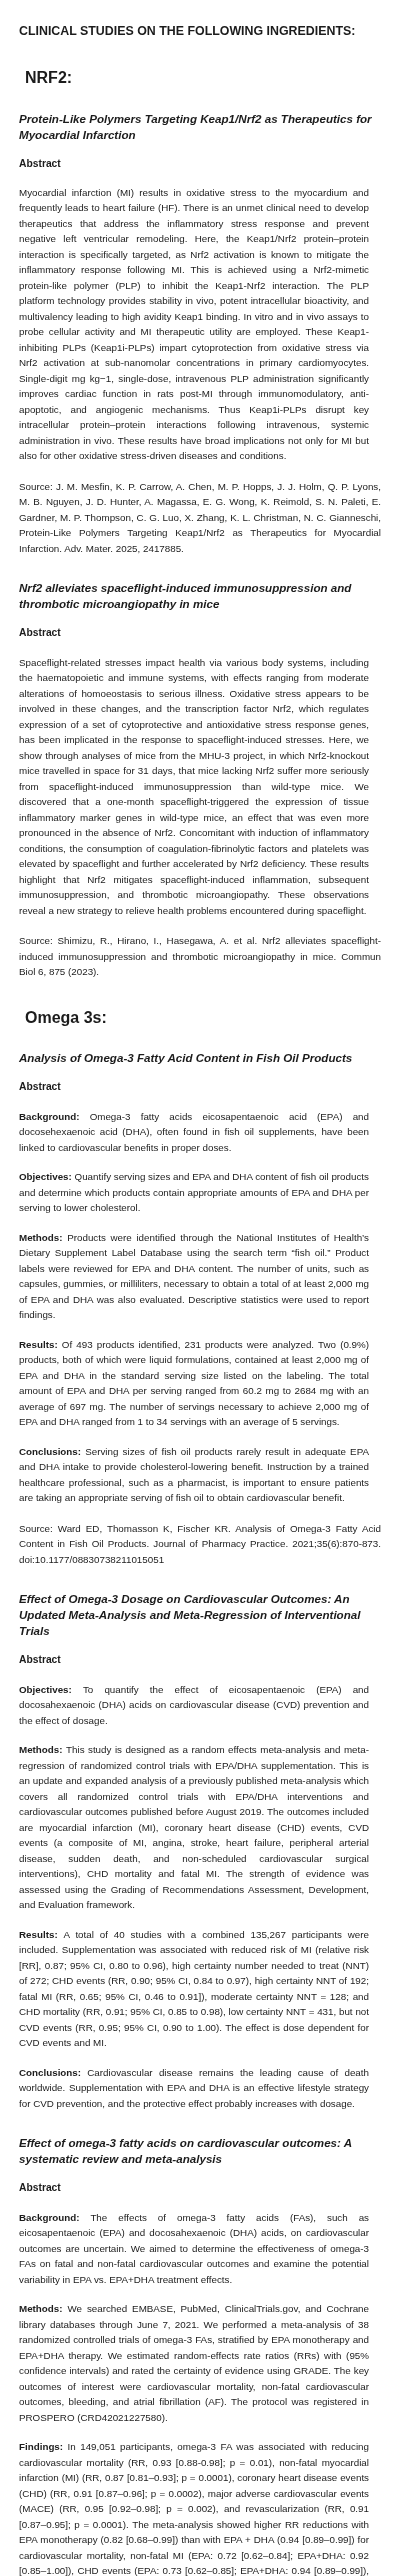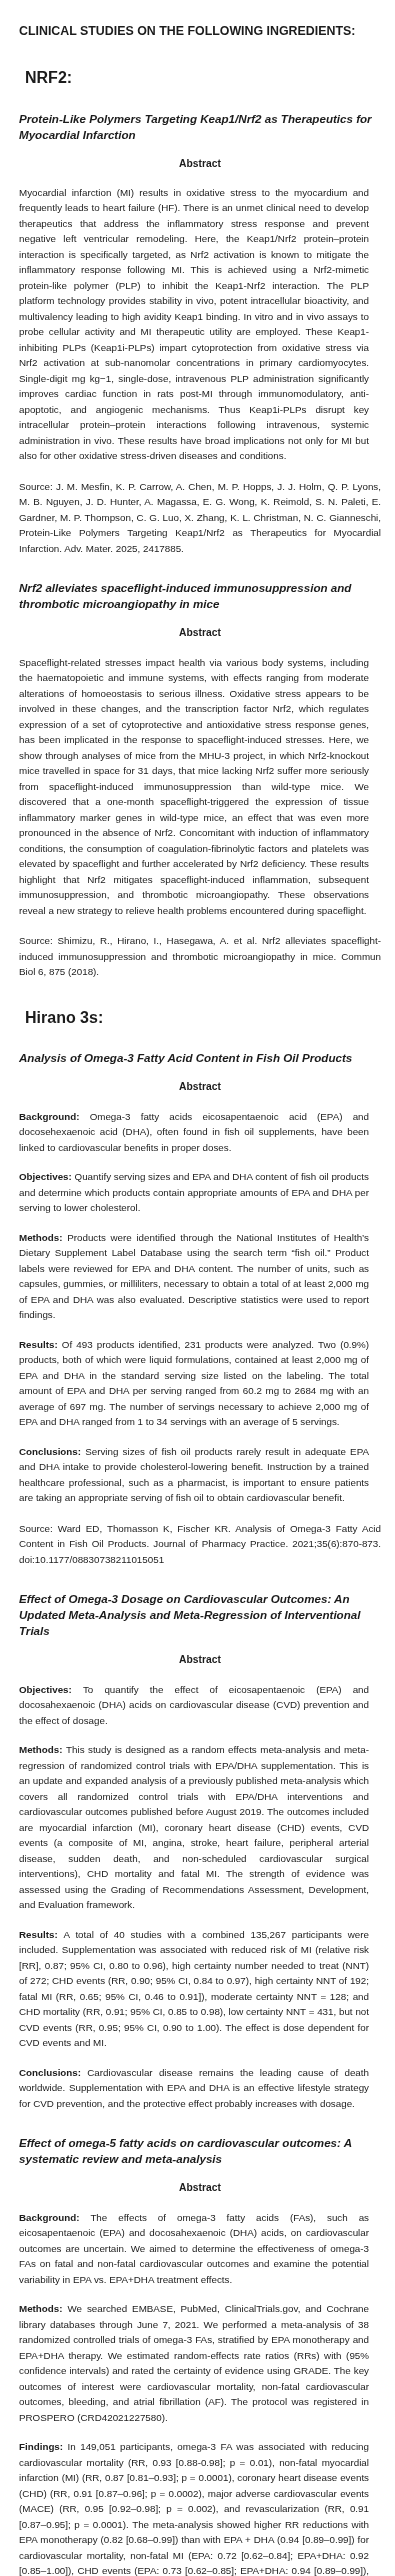--- a/index.html
+++ b/index.html
@@ -37,21 +37,20 @@
     line-height:16px;
     font-weight:bold;
     margin:24px 0 0 0;
     font-style:italic;
   }
   .abstract-label{
     font-size:10.3px;
     line-height:14.4px;
     font-weight:bold;
     margin:14px 0 0 0;
-    text-align:center;
   }
   .para{
     font-size:9.8px;
     line-height:15.5px;
     text-align:justify;
     margin:14px 12px 0 0;
   }
   .para .lead{font-weight:bold;}
   .source-para{
     font-size:9.8px;
@@ -68,37 +67,37 @@
 
   <div id="doc-body">
       <h2 class="category-heading">NRF2:</h2>
       <h3 class="study-title">Protein-Like Polymers Targeting Keap1/Nrf2 as Therapeutics for Myocardial Infarction</h3>
       <div class="abstract-label">Abstract</div>
       <p class="para">Myocardial infarction (MI) results in oxidative stress to the myocardium and frequently leads to heart failure (HF). There is an unmet clinical need to develop therapeutics that address the inflammatory stress response and prevent negative left ventricular remodeling. Here, the Keap1/Nrf2 protein–protein interaction is specifically targeted, as Nrf2 activation is known to mitigate the inflammatory response following MI. This is achieved using a Nrf2-mimetic protein-like polymer (PLP) to inhibit the Keap1-Nrf2 interaction. The PLP platform technology provides stability in vivo, potent intracellular bioactivity, and multivalency leading to high avidity Keap1 binding. In vitro and in vivo assays to probe cellular activity and MI therapeutic utility are employed. These Keap1-inhibiting PLPs (Keap1i-PLPs) impart cytoprotection from oxidative stress via Nrf2 activation at sub-nanomolar concentrations in primary cardiomyocytes. Single-digit mg kg−1, single-dose, intravenous PLP administration significantly improves cardiac function in rats post-MI through immunomodulatory, anti-apoptotic, and angiogenic mechanisms. Thus Keap1i-PLPs disrupt key intracellular protein–protein interactions following intravenous, systemic administration in vivo. These results have broad implications not only for MI but also for other oxidative stress-driven diseases and conditions.</p>
       <p class="source-para">Source: J. M. Mesfin, K. P. Carrow, A. Chen, M. P. Hopps, J. J. Holm, Q. P. Lyons, M. B. Nguyen, J. D. Hunter, A. Magassa, E. G. Wong, K. Reimold, S. N. Paleti, E. Gardner, M. P. Thompson, C. G. Luo, X. Zhang, K. L. Christman, N. C. Gianneschi, Protein-Like Polymers Targeting Keap1/Nrf2 as Therapeutics for Myocardial Infarction. Adv. Mater. 2025, 2417885.</p>
       <h3 class="study-title">Nrf2 alleviates spaceflight-induced immunosuppression and thrombotic microangiopathy in mice</h3>
       <div class="abstract-label">Abstract</div>
       <p class="para">Spaceflight-related stresses impact health via various body systems, including the haematopoietic and immune systems, with effects ranging from moderate alterations of homoeostasis to serious illness. Oxidative stress appears to be involved in these changes, and the transcription factor Nrf2, which regulates expression of a set of cytoprotective and antioxidative stress response genes, has been implicated in the response to spaceflight-induced stresses. Here, we show through analyses of mice from the MHU-3 project, in which Nrf2-knockout mice travelled in space for 31 days, that mice lacking Nrf2 suffer more seriously from spaceflight-induced immunosuppression than wild-type mice. We discovered that a one-month spaceflight-triggered the expression of tissue inflammatory marker genes in wild-type mice, an effect that was even more pronounced in the absence of Nrf2. Concomitant with induction of inflammatory conditions, the consumption of coagulation-fibrinolytic factors and platelets was elevated by spaceflight and further accelerated by Nrf2 deficiency. These results highlight that Nrf2 mitigates spaceflight-induced inflammation, subsequent immunosuppression, and thrombotic microangiopathy. These observations reveal a new strategy to relieve health problems encountered during spaceflight.</p>
-      <p class="source-para">Source: Shimizu, R., Hirano, I., Hasegawa, A. et al. Nrf2 alleviates spaceflight-induced immunosuppression and thrombotic microangiopathy in mice. Commun Biol 6, 875 (2018).</p>
-      <h2 class="category-heading">Hirano 3s:</h2>
+      <p class="source-para">Source: Shimizu, R., Hirano, I., Hasegawa, A. et al. Nrf2 alleviates spaceflight-induced immunosuppression and thrombotic microangiopathy in mice. Commun Biol 6, 875 (2023).</p>
+      <h2 class="category-heading">Omega 3s:</h2>
       <h3 class="study-title">Analysis of Omega-3 Fatty Acid Content in Fish Oil Products</h3>
       <div class="abstract-label">Abstract</div>
       <p class="para"><span class="lead">Background: </span>Omega-3 fatty acids eicosapentaenoic acid (EPA) and docosehexaenoic acid (DHA), often found in fish oil supplements, have been linked to cardiovascular benefits in proper doses.</p>
       <p class="para"><span class="lead">Objectives: </span>Quantify serving sizes and EPA and DHA content of fish oil products and determine which products contain appropriate amounts of EPA and DHA per serving to lower cholesterol.</p>
       <p class="para"><span class="lead">Methods: </span>Products were identified through the National Institutes of Health’s Dietary Supplement Label Database using the search term “fish oil.” Product labels were reviewed for EPA and DHA content. The number of units, such as capsules, gummies, or milliliters, necessary to obtain a total of at least 2,000 mg of EPA and DHA was also evaluated. Descriptive statistics were used to report findings.</p>
       <p class="para"><span class="lead">Results: </span>Of 493 products identified, 231 products were analyzed. Two (0.9%) products, both of which were liquid formulations, contained at least 2,000 mg of EPA and DHA in the standard serving size listed on the labeling. The total amount of EPA and DHA per serving ranged from 60.2 mg to 2684 mg with an average of 697 mg. The number of servings necessary to achieve 2,000 mg of EPA and DHA ranged from 1 to 34 servings with an average of 5 servings.</p>
       <p class="para"><span class="lead">Conclusions: </span>Serving sizes of fish oil products rarely result in adequate EPA and DHA intake to provide cholesterol-lowering benefit. Instruction by a trained healthcare professional, such as a pharmacist, is important to ensure patients are taking an appropriate serving of fish oil to obtain cardiovascular benefit.</p>
       <p class="source-para">Source: Ward ED, Thomasson K, Fischer KR. Analysis of Omega-3 Fatty Acid Content in Fish Oil Products. Journal of Pharmacy Practice. 2021;35(6):870-873. doi:10.1177/08830738211015051</p>
       <h3 class="study-title">Effect of Omega-3 Dosage on Cardiovascular Outcomes: An Updated Meta-Analysis and Meta-Regression of Interventional Trials</h3>
       <div class="abstract-label">Abstract</div>
       <p class="para"><span class="lead">Objectives: </span>To quantify the effect of eicosapentaenoic (EPA) and docosahexaenoic (DHA) acids on cardiovascular disease (CVD) prevention and the effect of dosage.</p>
       <p class="para"><span class="lead">Methods: </span>This study is designed as a random effects meta-analysis and meta-regression of randomized control trials with EPA/DHA supplementation. This is an update and expanded analysis of a previously published meta-analysis which covers all randomized control trials with EPA/DHA interventions and cardiovascular outcomes published before August 2019. The outcomes included are myocardial infarction (MI), coronary heart disease (CHD) events, CVD events (a composite of MI, angina, stroke, heart failure, peripheral arterial disease, sudden death, and non-scheduled cardiovascular surgical interventions), CHD mortality and fatal MI. The strength of evidence was assessed using the Grading of Recommendations Assessment, Development, and Evaluation framework.</p>
       <p class="para"><span class="lead">Results: </span>A total of 40 studies with a combined 135,267 participants were included. Supplementation was associated with reduced risk of MI (relative risk [RR], 0.87; 95% CI, 0.80 to 0.96), high certainty number needed to treat (NNT) of 272; CHD events (RR, 0.90; 95% CI, 0.84 to 0.97), high certainty NNT of 192; fatal MI (RR, 0.65; 95% CI, 0.46 to 0.91]), moderate certainty NNT = 128; and CHD mortality (RR, 0.91; 95% CI, 0.85 to 0.98), low certainty NNT = 431, but not CVD events (RR, 0.95; 95% CI, 0.90 to 1.00). The effect is dose dependent for CVD events and MI.</p>
       <p class="para"><span class="lead">Conclusions: </span>Cardiovascular disease remains the leading cause of death worldwide. Supplementation with EPA and DHA is an effective lifestyle strategy for CVD prevention, and the protective effect probably increases with dosage.</p>
-      <h3 class="study-title">Effect of omega-5 fatty acids on cardiovascular outcomes: A systematic review and meta-analysis</h3>
+      <h3 class="study-title">Effect of omega-3 fatty acids on cardiovascular outcomes: A systematic review and meta-analysis</h3>
       <div class="abstract-label">Abstract</div>
       <p class="para"><span class="lead">Background: </span>The effects of omega-3 fatty acids (FAs), such as eicosapentaenoic (EPA) and docosahexaenoic (DHA) acids, on cardiovascular outcomes are uncertain. We aimed to determine the effectiveness of omega-3 FAs on fatal and non-fatal cardiovascular outcomes and examine the potential variability in EPA vs. EPA+DHA treatment effects.</p>
       <p class="para"><span class="lead">Methods: </span>We searched EMBASE, PubMed, ClinicalTrials.gov, and Cochrane library databases through June 7, 2021. We performed a meta-analysis of 38 randomized controlled trials of omega-3 FAs, stratified by EPA monotherapy and EPA+DHA therapy. We estimated random-effects rate ratios (RRs) with (95% confidence intervals) and rated the certainty of evidence using GRADE. The key outcomes of interest were cardiovascular mortality, non-fatal cardiovascular outcomes, bleeding, and atrial fibrillation (AF). The protocol was registered in PROSPERO (CRD42021227580).</p>
       <p class="para"><span class="lead">Findings: </span>In 149,051 participants, omega-3 FA was associated with reducing cardiovascular mortality (RR, 0.93 [0.88-0.98]; p = 0.01), non-fatal myocardial infarction (MI) (RR, 0.87 [0.81–0.93]; p = 0.0001), coronary heart disease events (CHD) (RR, 0.91 [0.87–0.96]; p = 0.0002), major adverse cardiovascular events (MACE) (RR, 0.95 [0.92–0.98]; p = 0.002), and revascularization (RR, 0.91 [0.87–0.95]; p = 0.0001). The meta-analysis showed higher RR reductions with EPA monotherapy (0.82 [0.68–0.99]) than with EPA + DHA (0.94 [0.89–0.99]) for cardiovascular mortality, non-fatal MI (EPA: 0.72 [0.62–0.84]; EPA+DHA: 0.92 [0.85–1.00]), CHD events (EPA: 0.73 [0.62–0.85]; EPA+DHA: 0.94 [0.89–0.99]), as well for MACE and revascularization. Omega-3 FA increased incident AF (RR, 1.26 [1.08–1.48]). EPA monotherapy vs. control was associated with a higher risk of total bleeding (RR: 1.49 [1.20–1.84]) and AF (RR, 1.35 [1.10–1.66]).</p>
     </div>
 
 </div>
 
 
 </body></html>

